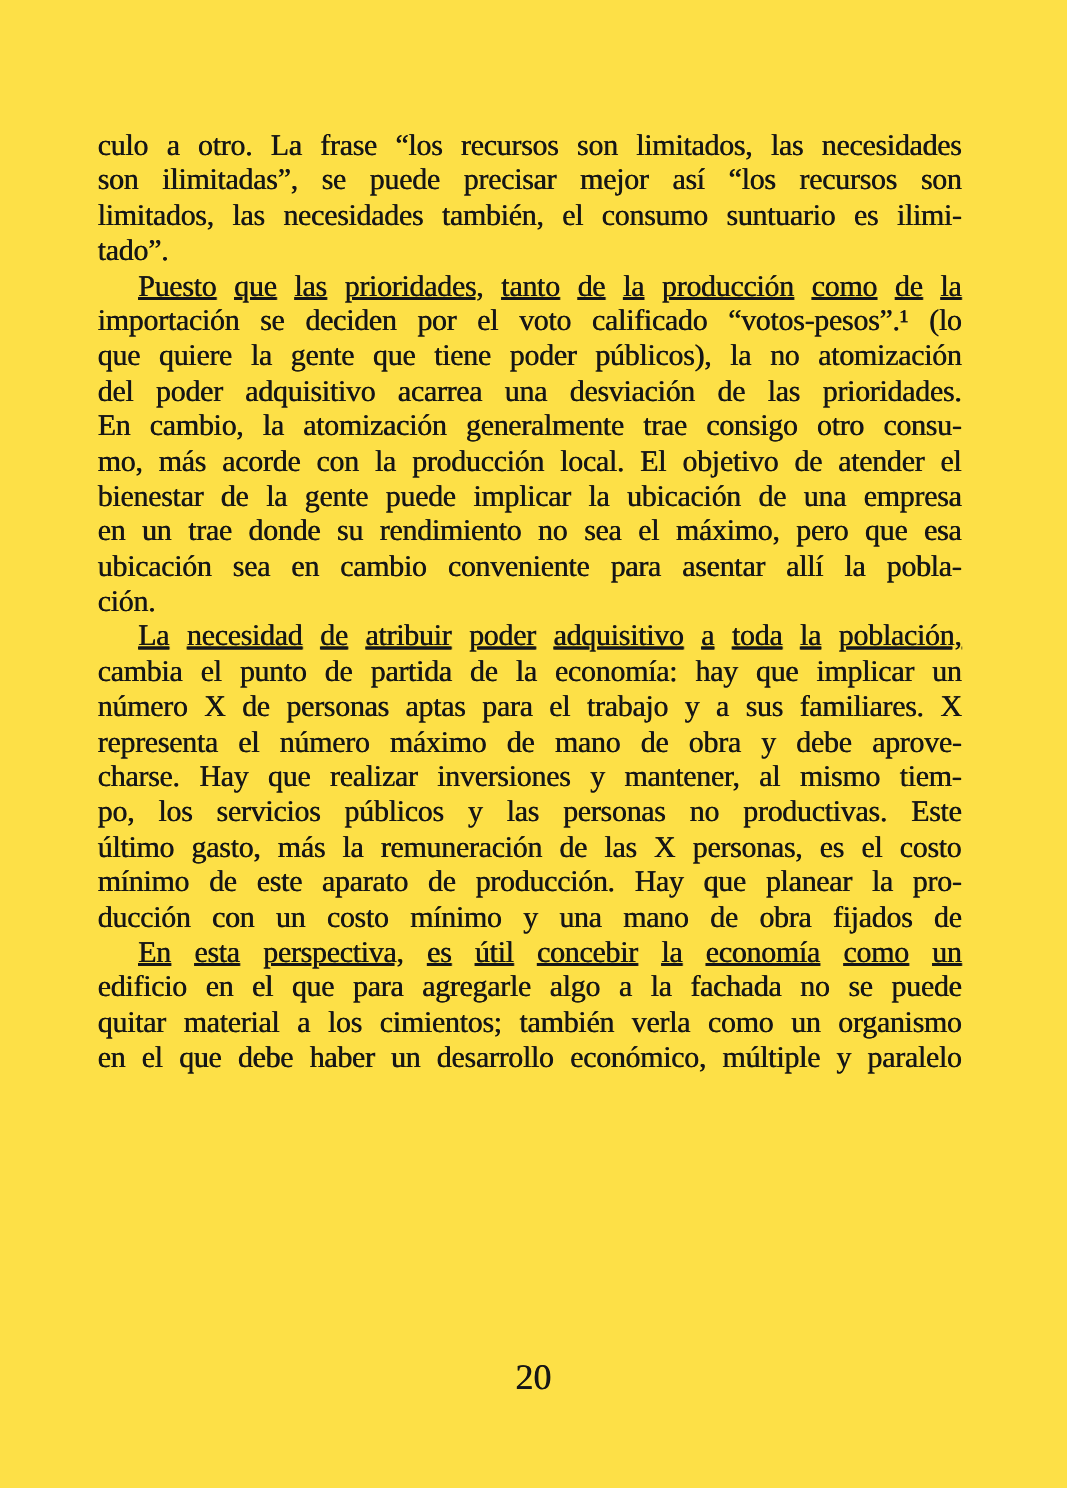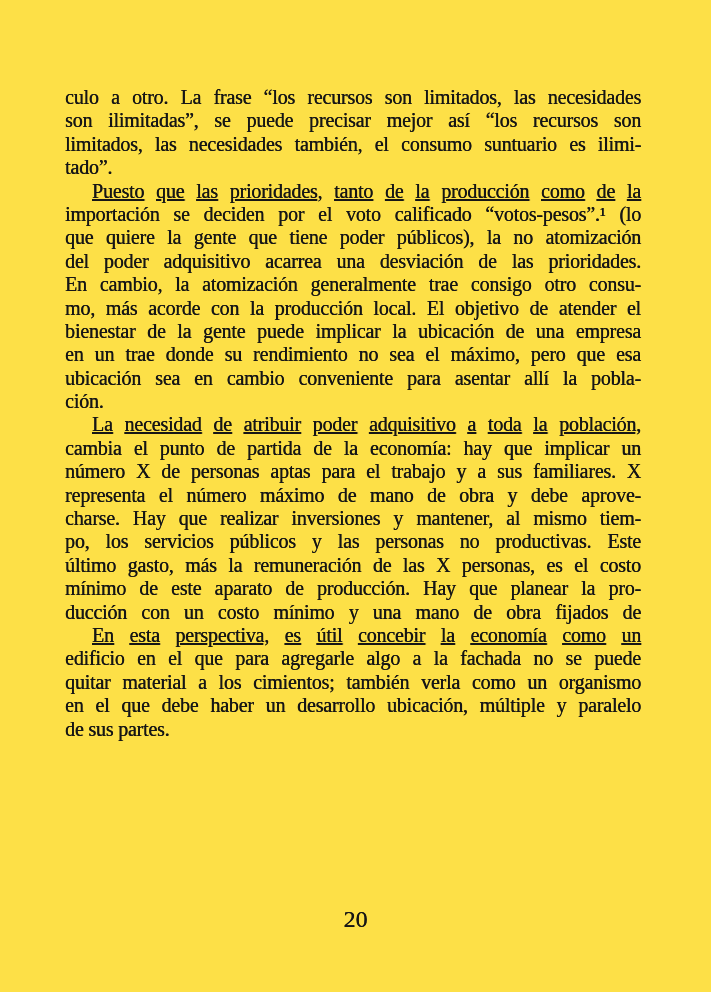--- a/index.html
+++ b/index.html
@@ -75,17 +75,16 @@
       <div class="line"><span>número</span><span>X</span><span>de</span><span>personas</span><span>aptas</span><span>para</span><span>el</span><span>trabajo</span><span>y</span><span>a</span><span>sus</span><span>familiares.</span><span>X</span></div>
       <div class="line"><span>representa</span><span>el</span><span>número</span><span>máximo</span><span>de</span><span>mano</span><span>de</span><span>obra</span><span>y</span><span>debe</span><span>aprove-</span></div>
       <div class="line"><span>charse.</span><span>Hay</span><span>que</span><span>realizar</span><span>inversiones</span><span>y</span><span>mantener,</span><span>al</span><span>mismo</span><span>tiem-</span></div>
       <div class="line"><span>po,</span><span>los</span><span>servicios</span><span>públicos</span><span>y</span><span>las</span><span>personas</span><span>no</span><span>productivas.</span><span>Este</span></div>
       <div class="line"><span>último</span><span>gasto,</span><span>más</span><span>la</span><span>remuneración</span><span>de</span><span>las</span><span>X</span><span>personas,</span><span>es</span><span>el</span><span>costo</span></div>
       <div class="line"><span>mínimo</span><span>de</span><span>este</span><span>aparato</span><span>de</span><span>producción.</span><span>Hay</span><span>que</span><span>planear</span><span>la</span><span>pro-</span></div>
       <div class="line"><span>ducción</span><span>con</span><span>un</span><span>costo</span><span>mínimo</span><span>y</span><span>una</span><span>mano</span><span>de</span><span>obra</span><span>fijados</span><span>de</span></div>
       <div class="line indent"><span>En</span><span>esta</span><span>perspectiva,</span><span>es</span><span>útil</span><span>concebir</span><span>la</span><span>economía</span><span>como</span><span>un</span></div>
       <div class="line"><span>edificio</span><span>en</span><span>el</span><span>que</span><span>para</span><span>agregarle</span><span>algo</span><span>a</span><span>la</span><span>fachada</span><span>no</span><span>se</span><span>puede</span></div>
       <div class="line"><span>quitar</span><span>material</span><span>a</span><span>los</span><span>cimientos;</span><span>también</span><span>verla</span><span>como</span><span>un</span><span>organismo</span></div>
-      <div class="line"><span>en</span><span>el</span><span>que</span><span>debe</span><span>haber</span><span>un</span><span>desarrollo</span><span>ubicación,</span><span>múltiple</span><span>y</span><span>paralelo</span></div>
-      <div class="line last">de sus partes.</div>
+      <div class="line"><span>en</span><span>el</span><span>que</span><span>debe</span><span>haber</span><span>un</span><span>desarrollo</span><span>económico,</span><span>múltiple</span><span>y</span><span>paralelo</span></div>
     </div>
   <div class="page-number">20</div>
 </div>
 
 </body></html>

